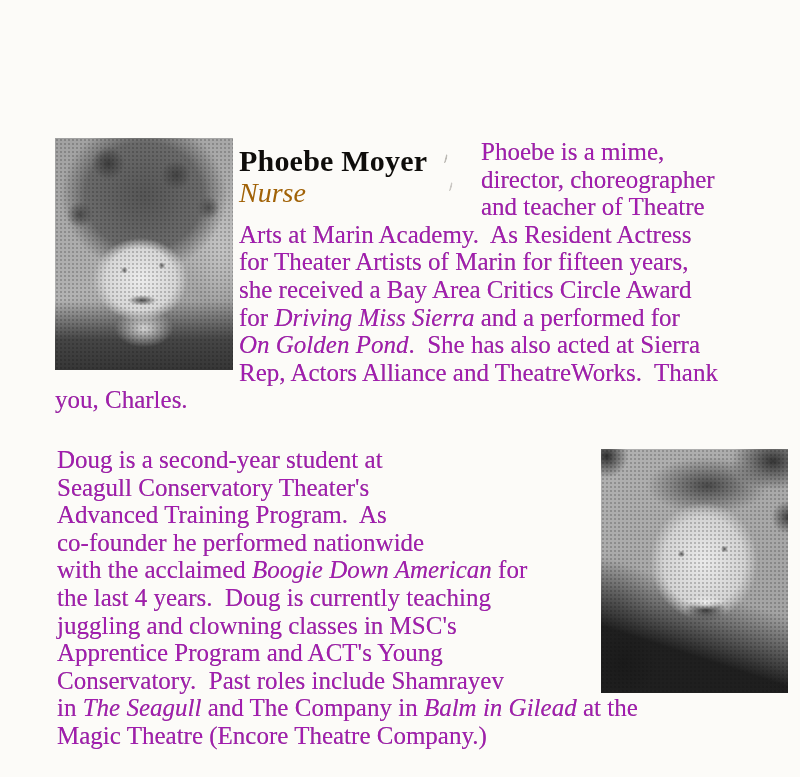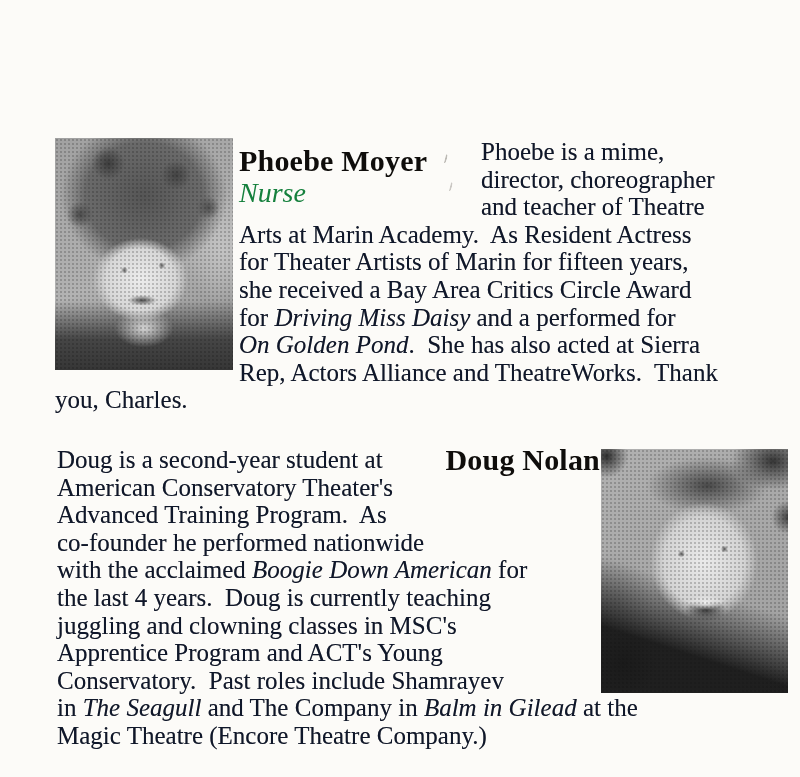--- a/index.html
+++ b/index.html
@@ -22,28 +22,28 @@
     font-weight: bold;
     line-height: 1.08;
     margin: 0;
     color: #0f0d0b;
     letter-spacing: 0.2px;
   }
   .bio-role {
     font-size: 28px;
     font-style: italic;
     line-height: 1.12;
-    color: #15803d;
+    color: #a16207;
   }
   .bio-text {
     margin: 0;
     font-size: 25px;
     line-height: 27.6px;
     white-space: pre-wrap;
-    color: #0f172a;
+    color: #a21caf;
     text-shadow: 0 0 0.5px rgba(40,36,32,0.45);
   }
   .bio-text em { font-style: italic; }
 
   
   #sec-phoebe {
     padding-left: 55px;
     padding-right: 36px;
     font-family: Liberation Serif, serif;
   }
@@ -149,37 +149,36 @@
       <h1 class="bio-name">Phoebe Moyer</h1>
       <div class="bio-role">Nurse</div>
     </div>
 
     <p class="bio-text"><span>Phoebe is a mime,
 director, choreographer
 and teacher of Theatre
 Arts at Marin Academy.  As Resident Actress
 for Theater Artists of Marin for fifteen years,
 she received a Bay Area Critics Circle Award
-for </span><em>Driving Miss Daisy</em><span> and a performed for
+for </span><em>Driving Miss Sierra</em><span> and a performed for
 </span><em>On Golden Pond</em><span>.  She has also acted at Sierra
 Rep, Actors Alliance and TheatreWorks.  Thank you, Charles.</span></p>
 
     <div class="scan-artifact" id="artifact-1"></div>
     <div class="scan-artifact" id="artifact-2"></div>
   </section>
 
   <section class="bio-section" id="sec-doug">
     <div class="photo" id="photo-doug" aria-label="doug-nolan-headshot"></div>
 
     <div id="name-doug">
-      <h1 class="bio-name">Doug Nolan</h1>
     </div>
 
     <p class="bio-text"><span>Doug is a second-year student at
-American Conservatory Theater's
+Seagull Conservatory Theater's
 Advanced Training Program.  As
 co-founder he performed nationwide
 with the acclaimed </span><em>Boogie Down American</em><span> for
 the last 4 years.  Doug is currently teaching
 juggling and clowning classes in MSC's
 Apprentice Program and ACT's Young
 Conservatory.  Past roles include Shamrayev
 in </span><em>The Seagull</em><span> and The Company in </span><em>Balm in Gilead</em><span> at the
 Magic Theatre (Encore Theatre Company.)</span></p>
   </section>

